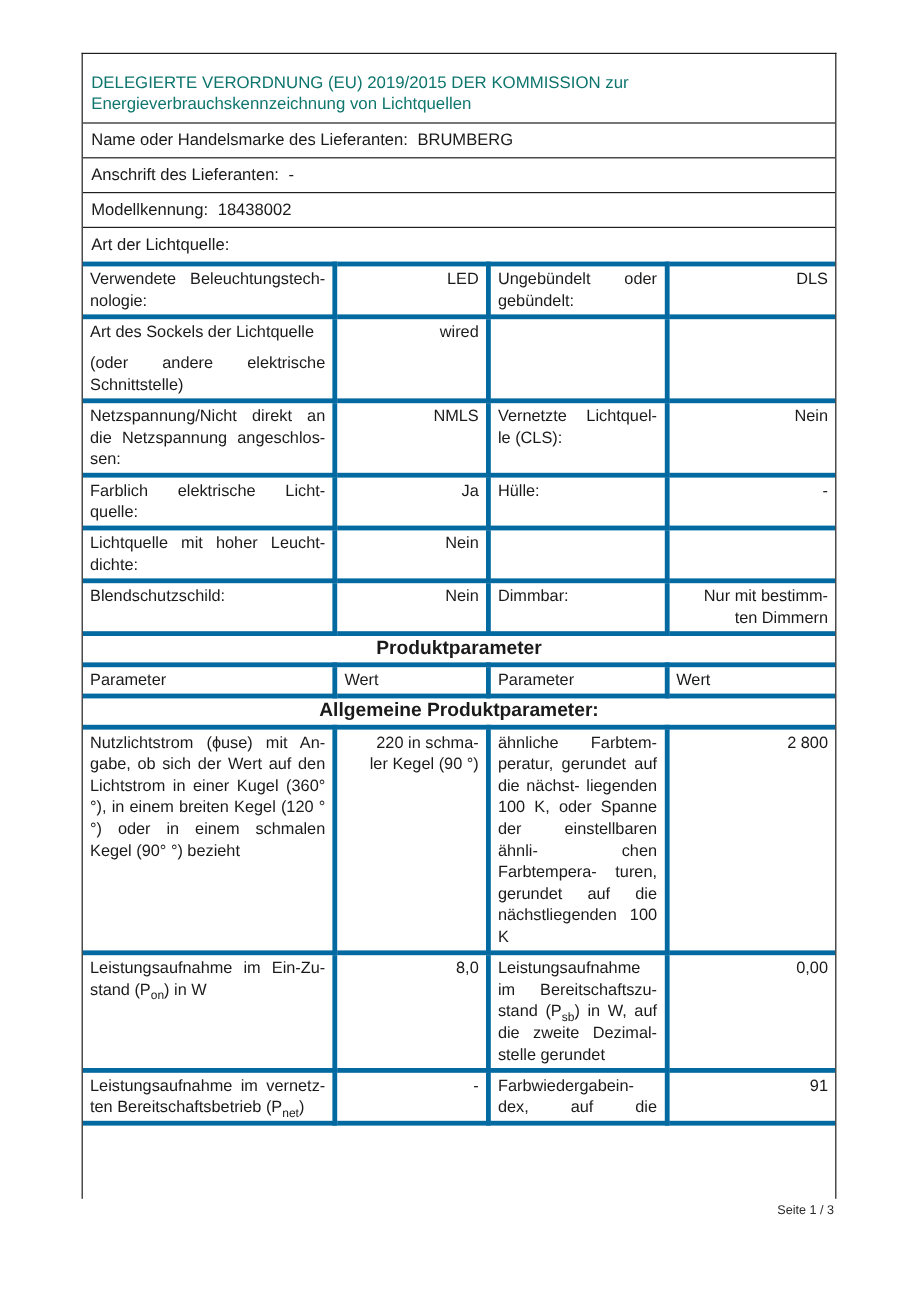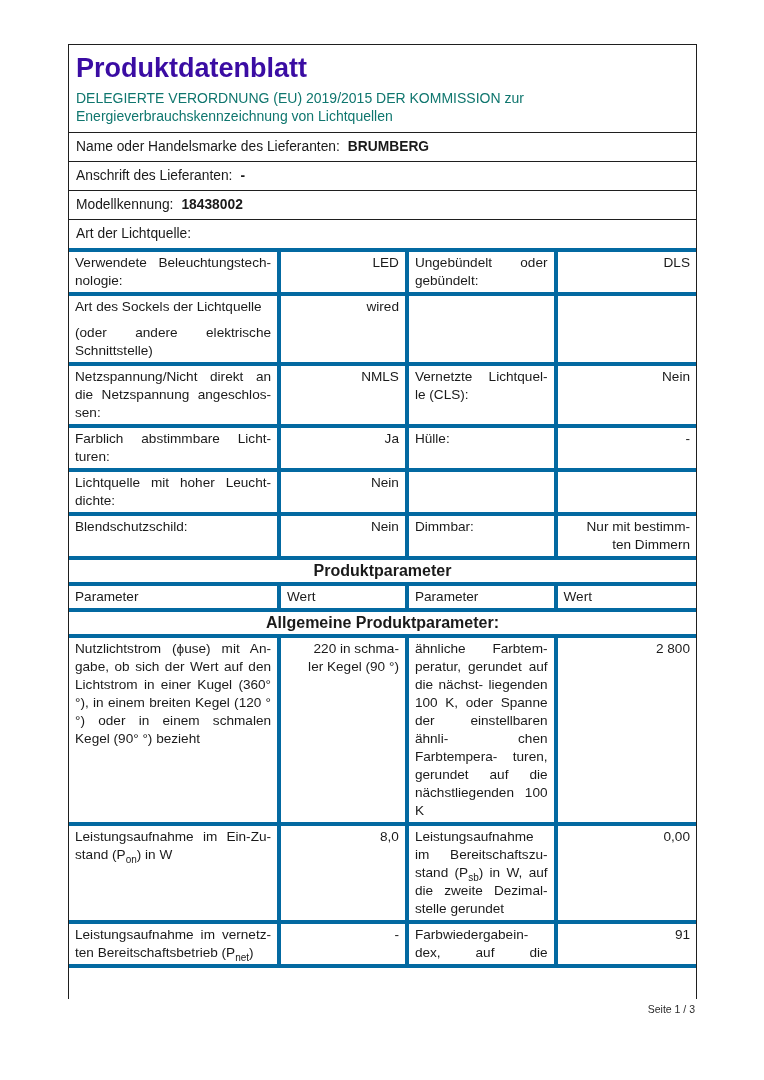--- a/index.html
+++ b/index.html
@@ -41,21 +41,21 @@
 
   .info-row {
     border-top: 1px solid #1f1f1f;
     padding: 5px 7px;
     font-size: 13.8px;
     line-height: 18px;
     display: block;
     white-space: nowrap;
   }
   .info-row .lbl { font-weight: normal; }
-  .info-row .val { margin-left: 8px; font-weight: bold; }
+  .info-row .val { margin-left: 8px; font-weight: normal; }
 
   table.grid {
     width: 100%;
     border-collapse: collapse;
     table-layout: fixed;
   }
   col.c1 { width: 33.5%; }
   col.c2 { width: 20.4%; }
   col.c3 { width: 23.7%; }
   col.c4 { width: 22.4%; }
@@ -94,21 +94,20 @@
     color: #2b2b2b;
   }
 </style>
 </head>
 <body>
 
 <div class="sheet">
   <div class="doc">
 
     <div class="title-block">
-      <h1 class="doc-title">Produktdatenblatt</h1>
       <p class="subtitle">DELEGIERTE VERORDNUNG (EU) 2019/2015 DER KOMMISSION zur Energieverbrauchskennzeichnung von Lichtquellen</p>
     </div>
 
     <div class="info-row">
       <span class="lbl">Name oder Handelsmarke des Lieferanten:</span><span class="val">BRUMBERG</span>
     </div>
     <div class="info-row">
       <span class="lbl">Anschrift des Lieferanten:</span><span class="val">-</span>
     </div>
     <div class="info-row">
@@ -141,21 +140,21 @@
           <td class="p"></td>
           <td class="v"></td>
         </tr>
         <tr>
           <td class="p">Netzspannung/Nicht direkt an die Netzspannung angeschlos- sen:</td>
           <td class="v">NMLS</td>
           <td class="p">Vernetzte Lichtquel- le (CLS):</td>
           <td class="v">Nein</td>
         </tr>
         <tr>
-          <td class="p">Farblich abstimmbare Licht- turen:</td>
+          <td class="p">Farblich elektrische Licht- quelle:</td>
           <td class="v">Ja</td>
           <td class="p">Hülle:</td>
           <td class="v">-</td>
         </tr>
         <tr>
           <td class="p">Lichtquelle mit hoher Leucht- dichte:</td>
           <td class="v">Nein</td>
           <td class="p"></td>
           <td class="v"></td>
         </tr>

